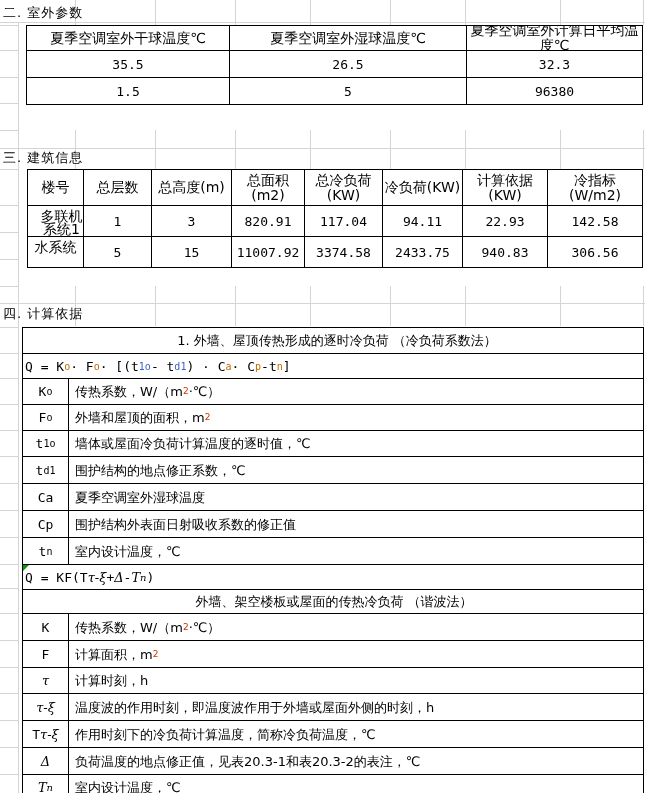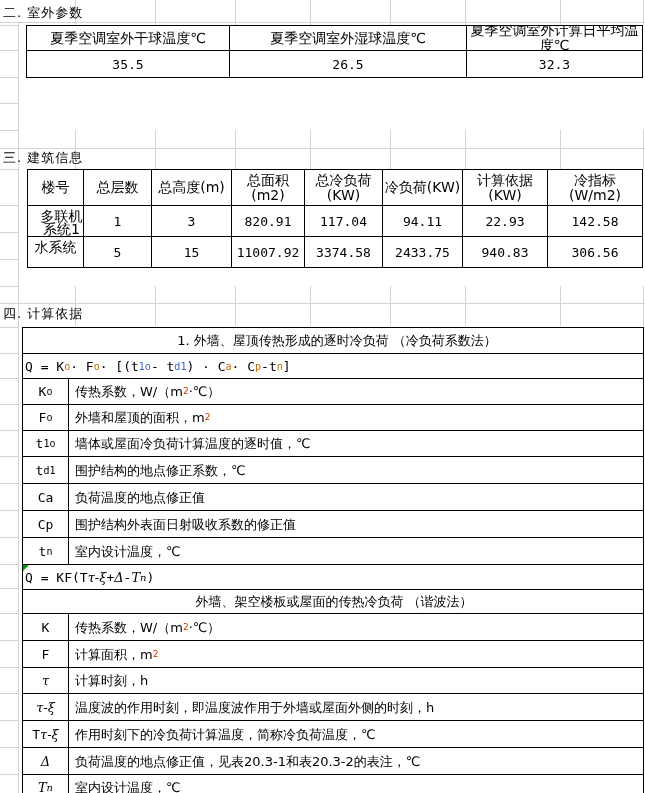--- a/index.html
+++ b/index.html
@@ -120,20 +120,31 @@
           <td class="num">
             <div class="cb" style="height: 26px;">35.5</div>
           </td>
           <td class="num">
             <div class="cb" style="height: 26px;">26.5</div>
           </td>
           <td class="num">
             <div class="cb" style="height: 26px;">32.3</div>
           </td>
         </tr>
+        <tr>
+          <td class="num">
+            <div class="cb" style="height: 26px;">1.5</div>
+          </td>
+          <td class="num">
+            <div class="cb" style="height: 26px;">5</div>
+          </td>
+          <td class="num">
+            <div class="cb" style="height: 26px;">96380</div>
+          </td>
+        </tr>
       </tbody>
   </table>
 
   <div class="seclabel" style="left:3px;top:149px">三. 建筑信息</div>
   <table id="t2" style="left:27px;top:169px">
     <colgroup>
         <col style="width:56px">
         <col style="width:68px">
         <col style="width:80px">
         <col style="width:73px">
@@ -317,21 +328,21 @@
           </td>
         </tr>
         <tr>
           <td class="sym">
             <div class="cb" style="height: 26px;">
               <span>Ca</span>
             </div>
           </td>
           <td>
             <div class="cb left" style="height: 26px;">
-              <span>负荷温度的地点修正值</span>
+              <span>夏季空调室外湿球温度</span>
             </div>
           </td>
         </tr>
         <tr>
           <td class="sym">
             <div class="cb" style="height: 26px;">
               <span>Cp</span>
             </div>
           </td>
           <td>

